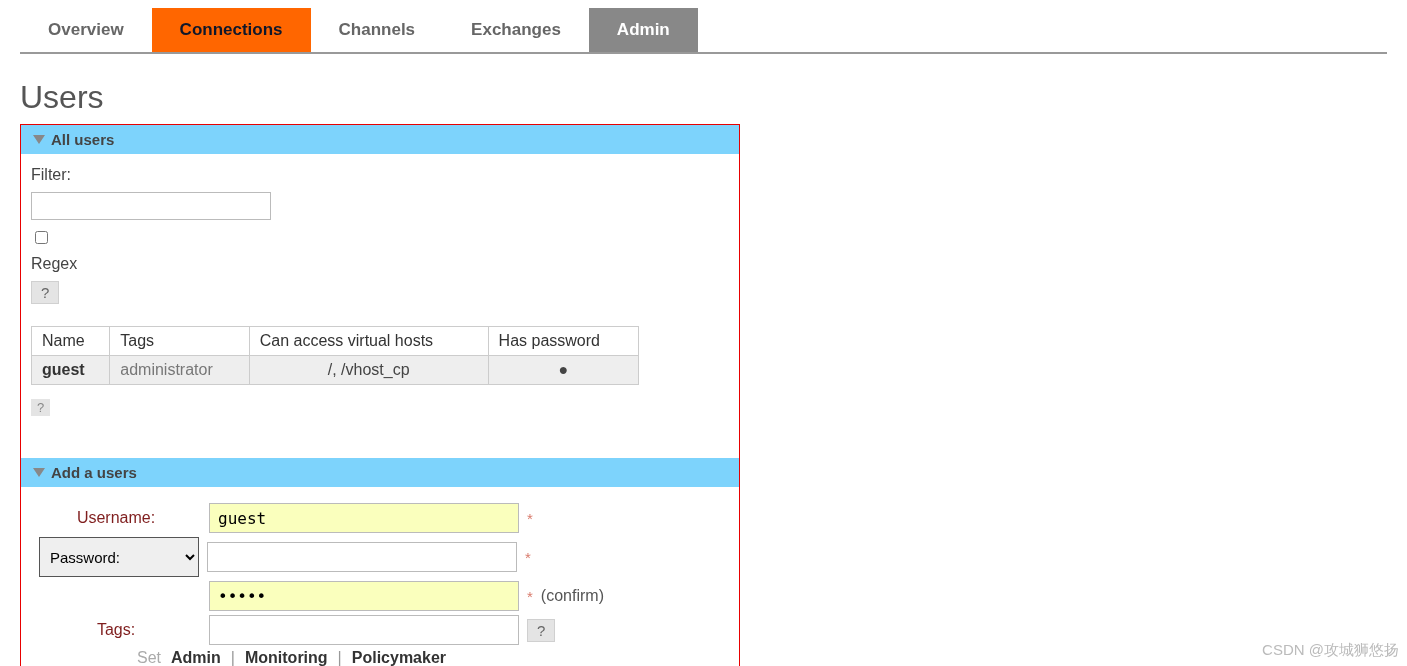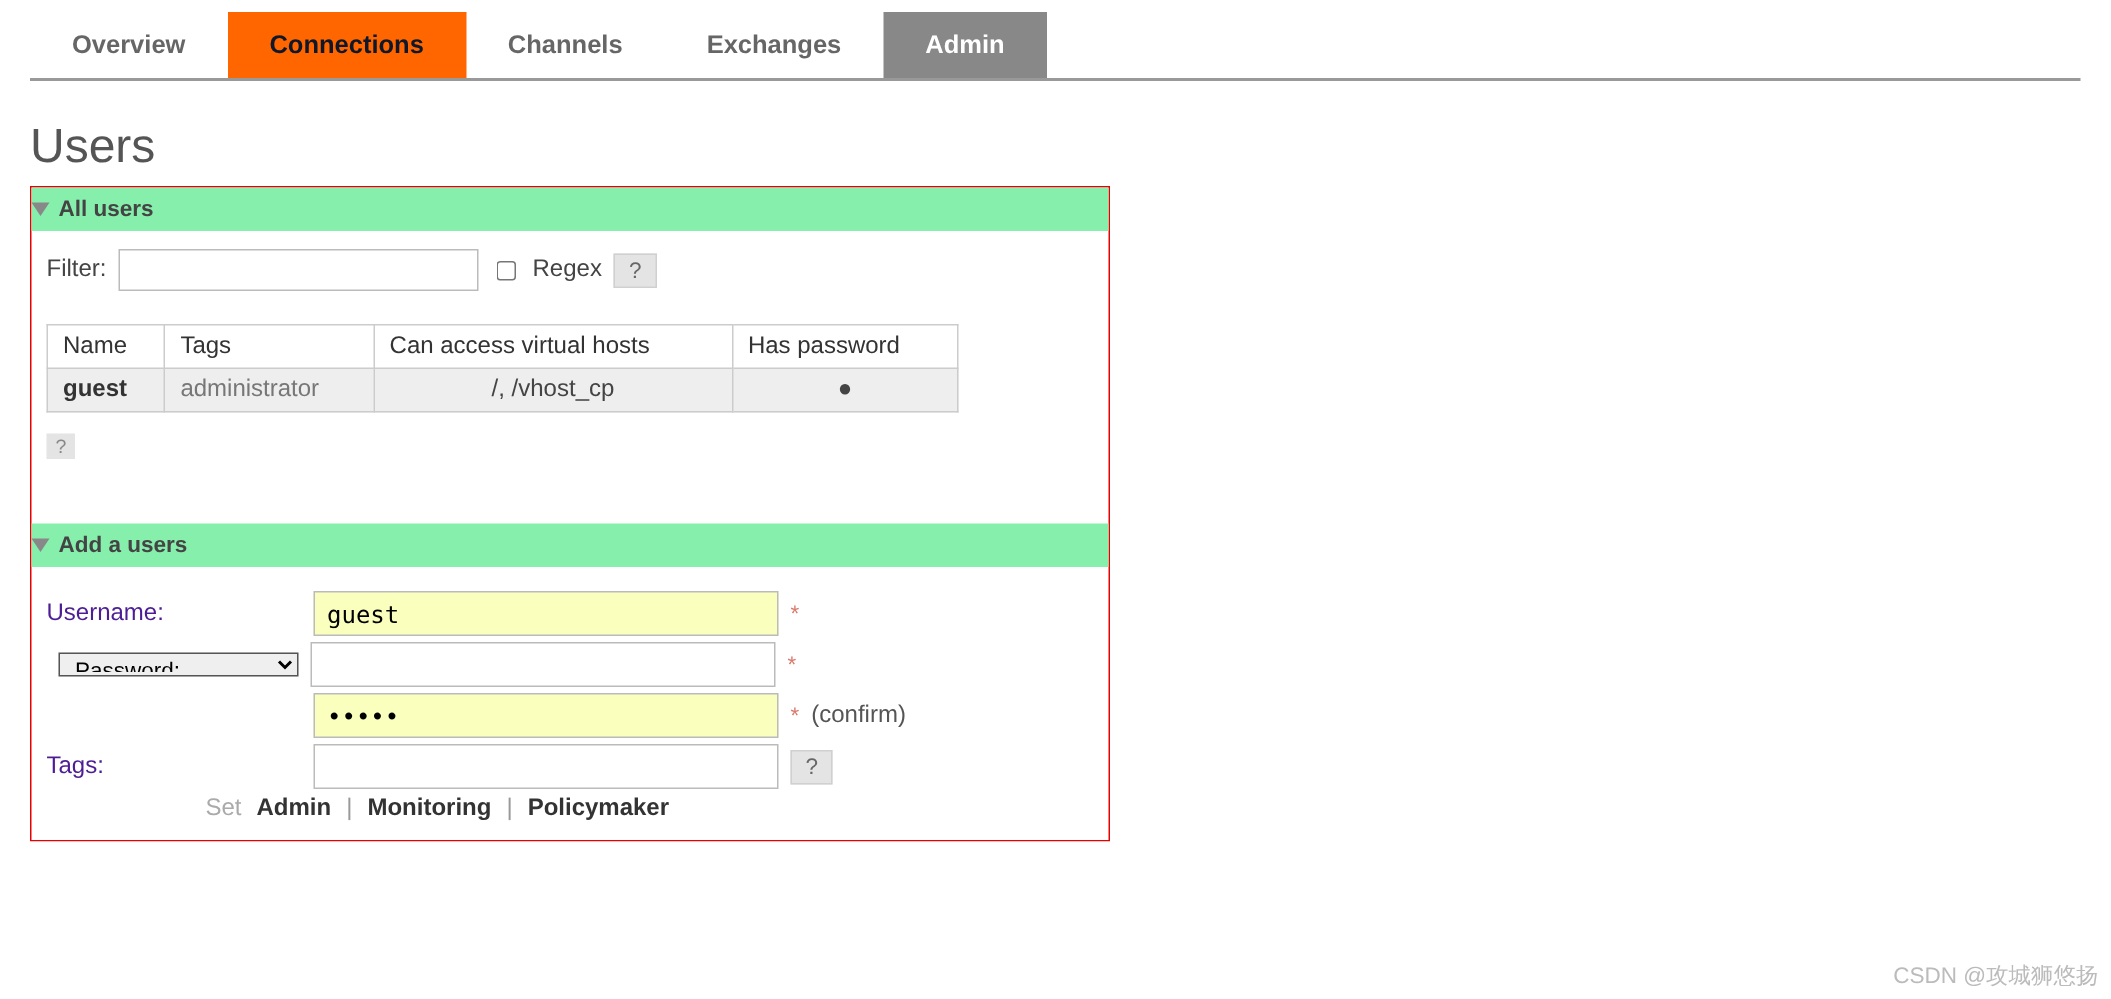--- a/index.html
+++ b/index.html
@@ -31,22 +31,22 @@
     background: #888;
     color: #fff;
   }
   h1 {
     font-size: 32px;
     font-weight: normal;
     color: #555;
     margin: 25px 0 8px 0;
   }
   .section-header {
-    background: #86efac;
-    padding: 6px 0;
+    background: #7dd3fc;
+    padding: 6px 12px;
     font-weight: bold;
     color: #444;
     font-size: 15px;
     display: flex;
     align-items: center;
     gap: 6px;
     cursor: pointer;
   }
   .triangle {
     width: 0; height: 0;
@@ -56,24 +56,25 @@
   }
   .boxed {
     border: 1px solid #e80000;
     width: 720px;
   }
   .section-body {
     padding: 12px 10px;
   }
   .filter-row {
     display: flex;
-    align-items: center;
+    align-items: flex-start;
     gap: 8px;
     font-size: 16px;
     color: #444;
+    flex-direction: column;
   }
   .filter-input {
     width: 240px;
     height: 28px;
     border: 1px solid #bbb;
     padding: 2px 4px;
     font-size: 15px;
   }
   .help-btn {
     display: inline-block;
@@ -115,27 +116,27 @@
     cursor: pointer;
   }
   .form-row {
     display: flex;
     align-items: center;
     gap: 8px;
     margin: 4px 0;
   }
   .form-label {
     width: 170px;
-    text-align: left;
-    font-size: 16px;
-    color: #4c1d95;
+    text-align: center;
+    font-size: 16px;
+    color: #7f1d1d;
   }
   .form-select {
     width: 160px;
-    height: 16px;
+    height: 40px;
     border: 1px solid #555;
     font-size: 15px;
     padding: 2px 6px;
     margin-left: 8px;
   }
   .form-input {
     width: 310px;
     height: 30px;
     border: 1px solid #bbb;
     padding: 2px 8px;

